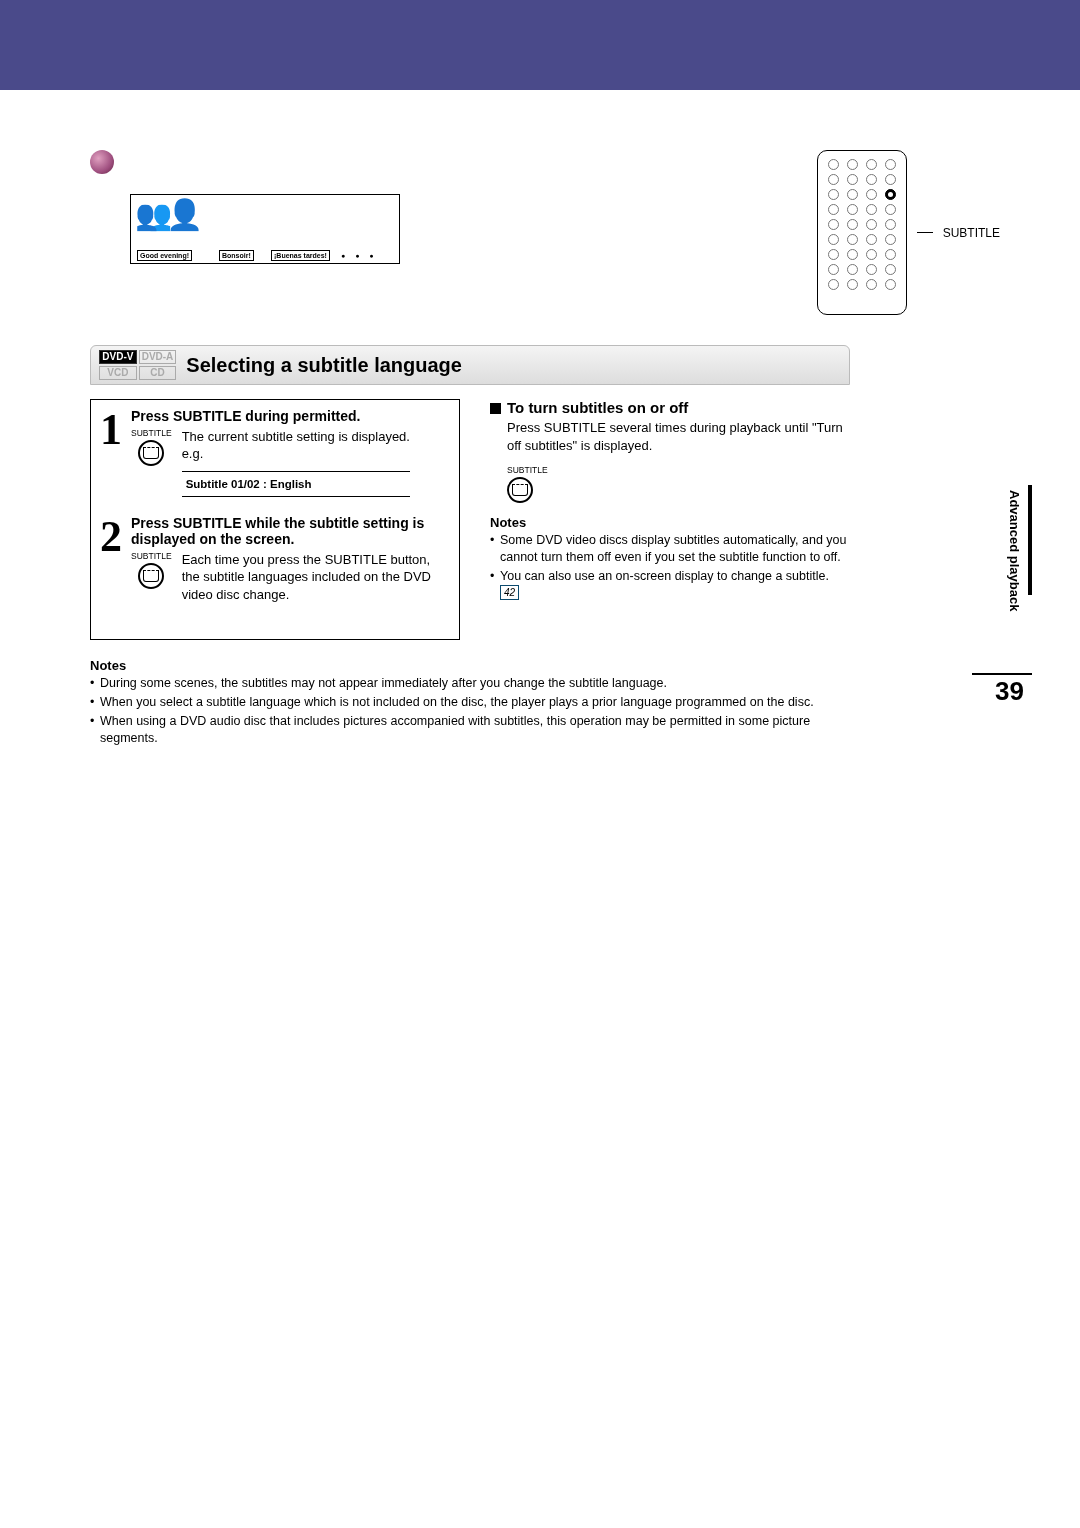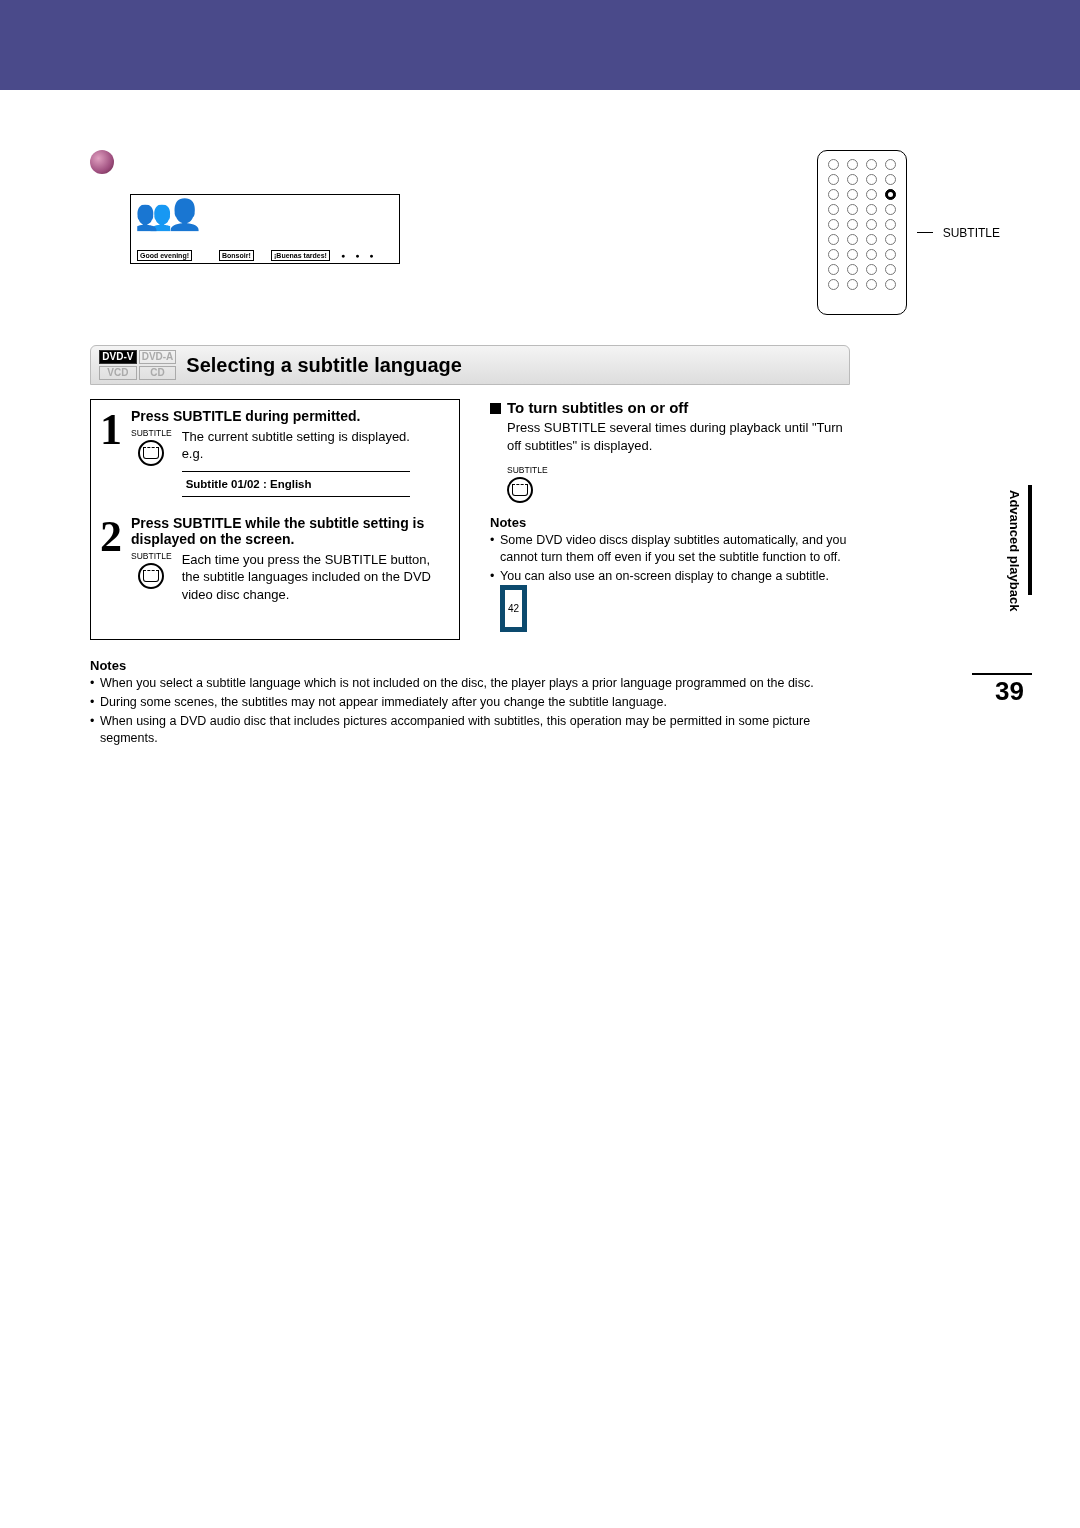--- a/index.html
+++ b/index.html
@@ -48,21 +48,21 @@
   .eg-line-wrap { margin-left: 46px; }
   .eg-label { font-size: 13px; margin-bottom: 10px; }
   .osd { border-top: 1px solid #000; border-bottom: 1px solid #000; padding: 6px 4px; font-size: 11.5px; font-weight: bold; margin: 2px 0 0 0; }
   .sub-head { font-weight: bold; font-size: 15px; margin-bottom: 3px; }
   .sq { display: inline-block; width: 11px; height: 11px; background: #000; margin-right: 6px; vertical-align: -1px; }
   .col-right .desc { margin-bottom: 11px; }
   .notes-head { font-weight: bold; font-size: 13px; margin: 12px 0 2px; }
   .ul { list-style: none; }
   .ul li { font-size: 12.5px; line-height: 1.35; padding-left: 10px; position: relative; margin-bottom: 2px; }
   .ul li::before { content: "•"; position: absolute; left: 0; }
-  .ref-box { display: inline-block; border: 5px solid #0c4a6e; font-size: 10px; padding: 12px 3px; vertical-align: 1px; }
+  .ref-box { display: inline-block; border: 1px solid #0c4a6e; font-size: 10px; padding: 0 3px; vertical-align: 1px; font-style: italic; }
   .bottom-notes { margin-top: 18px; width: 760px; }
   .side-tab { position: absolute; right: 58px; top: 400px; writing-mode: vertical-rl; font-weight: bold; font-size: 13px; }
   .side-bar { position: absolute; right: 48px; top: 395px; width: 4px; height: 110px; background: #000; }
   .pagenum { position: absolute; right: 56px; bottom: 40px; font-size: 26px; font-weight: bold; }
   .pagenum-line { position: absolute; right: 48px; bottom: 72px; width: 60px; height: 2px; background: #000; }
 </style>
 </head>
 <body>
 
 <div class="top-bar"></div>
@@ -201,22 +201,22 @@
       <ul class="ul">
         <li>Some DVD video discs display subtitles automatically, and you cannot turn them off even if you set the subtitle function to off.</li>
         <li><span>You can also use an on-screen display to change a subtitle.</span> <span class="ref-box">42</span></li>
       </ul>
     </div>
   </div>
 
   <div class="bottom-notes">
     <div class="notes-head">Notes</div>
     <ul class="ul">
+      <li>During some scenes, the subtitles may not appear immediately after you change the subtitle language.</li>
       <li>When you select a subtitle language which is not included on the disc, the player plays a prior language programmed on the disc.</li>
-      <li>During some scenes, the subtitles may not appear immediately after you change the subtitle language.</li>
       <li>When using a DVD audio disc that includes pictures accompanied with subtitles, this operation may be permitted in some picture segments.</li>
     </ul>
   </div>
 
   <div class="side-bar"></div>
   <div class="side-tab">Advanced playback</div>
 
   <div class="pagenum-line"></div>
   <div class="pagenum">39</div>
 </div>

